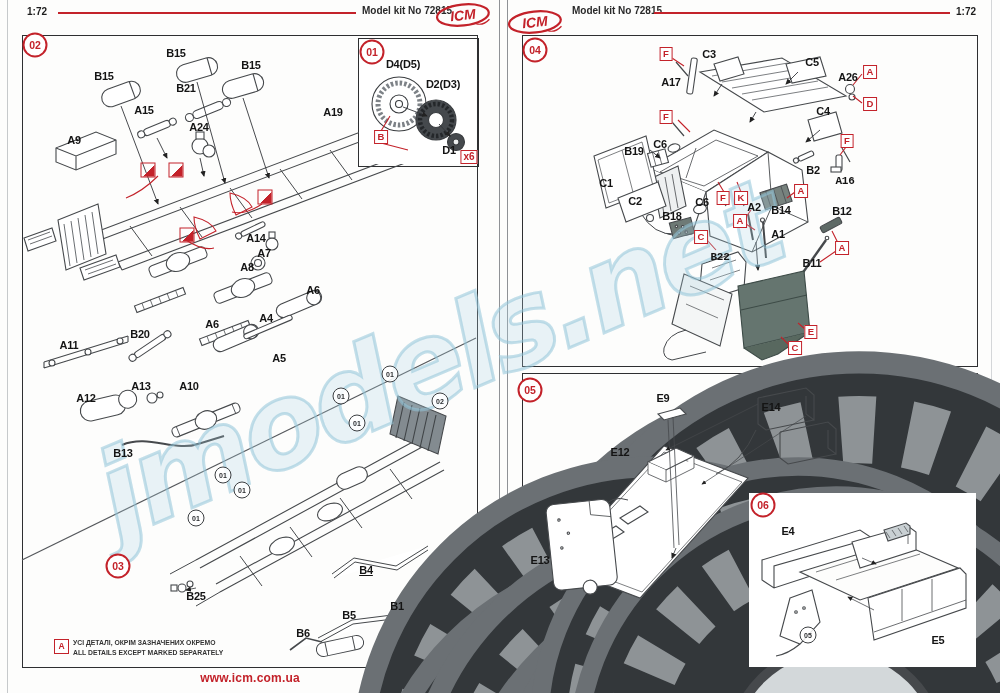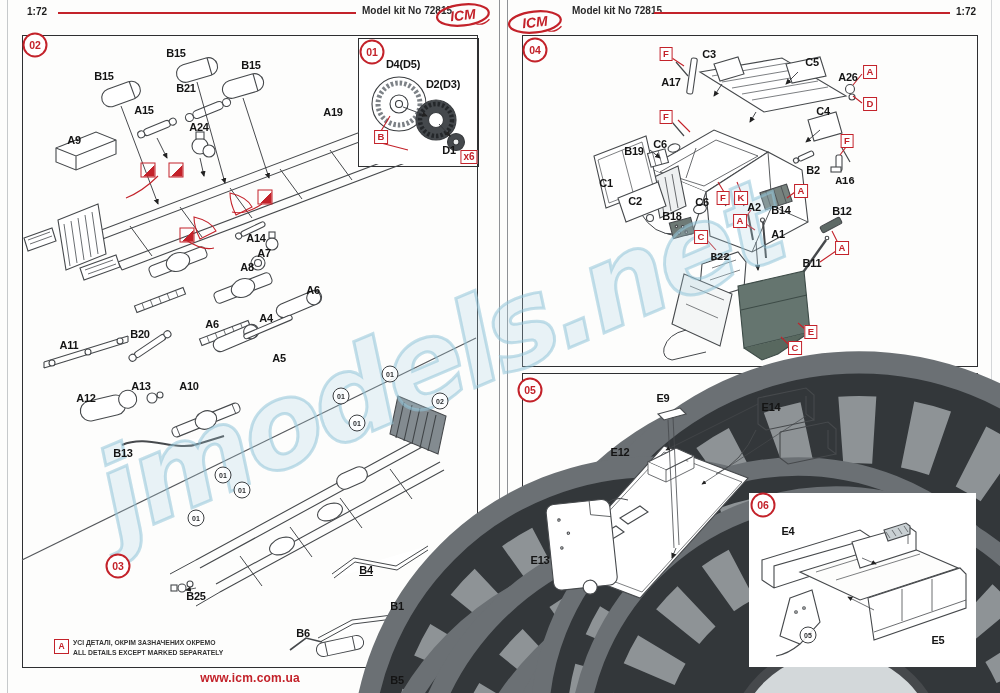--- a/index.html
+++ b/index.html
@@ -429,21 +429,21 @@
       <span class="lbl lbl-part" style="left: 69px; top: 345px;">A11</span>
       <span class="lbl lbl-part" style="left: 140px; top: 334px;">B20</span>
       <span class="lbl lbl-part" style="left: 141px; top: 386px;">A13</span>
       <span class="lbl lbl-part" style="left: 86px; top: 398px;">A12</span>
       <span class="lbl lbl-part" style="left: 189px; top: 386px;">A10</span>
       <span class="lbl lbl-part" style="left: 123px; top: 453px;">B13</span>
       <span class="lbl lbl-part" style="left: 196px; top: 596px;">B25</span>
       <span class="lbl lbl-part" style="left: 366px; top: 570px; text-decoration: underline;">B4</span>
       <span class="lbl lbl-part" style="left: 397px; top: 606px;">B1</span>
       <span class="lbl lbl-part" style="left: 303px; top: 633px;">B6</span>
-      <span class="lbl lbl-part" style="left: 349px; top: 680px; margin-left: 48px;">B5</span>
+      <span class="lbl lbl-part" style="left: 349px; top: 615px;">B5</span>
       <span class="lbl lbl-part" style="left: 403px; top: 64px;">D4(D5)</span>
       <span class="lbl lbl-part" style="left: 443px; top: 84px;">D2(D3)</span>
       <span class="lbl lbl-part" style="left: 449px; top: 150px;">D1</span>
       <span class="lbl lbl-boxed" style="left: 381px; top: 137px;">B</span>
       <span class="lbl lbl-qty" style="left: 469px; top: 157px;">x6</span>
       <span class="lbl lbl-circled" style="left: 390px; top: 374px;">01</span>
       <span class="lbl lbl-circled" style="left: 341px; top: 396px;">01</span>
       <span class="lbl lbl-circled" style="left: 357px; top: 423px;">01</span>
       <span class="lbl lbl-circled" style="left: 440px; top: 401px;">02</span>
       <span class="lbl lbl-circled" style="left: 223px; top: 475px;">01</span>

